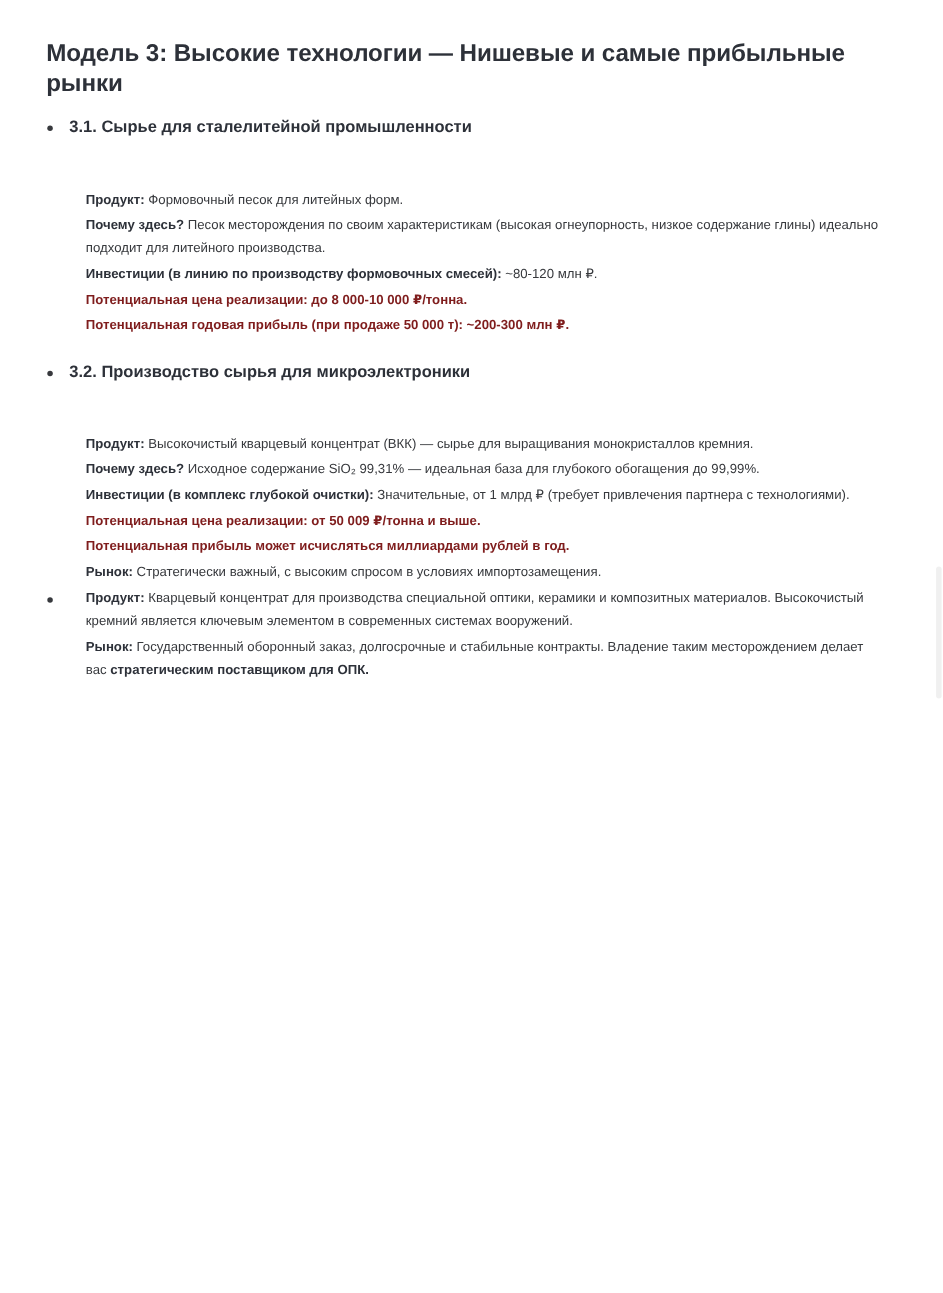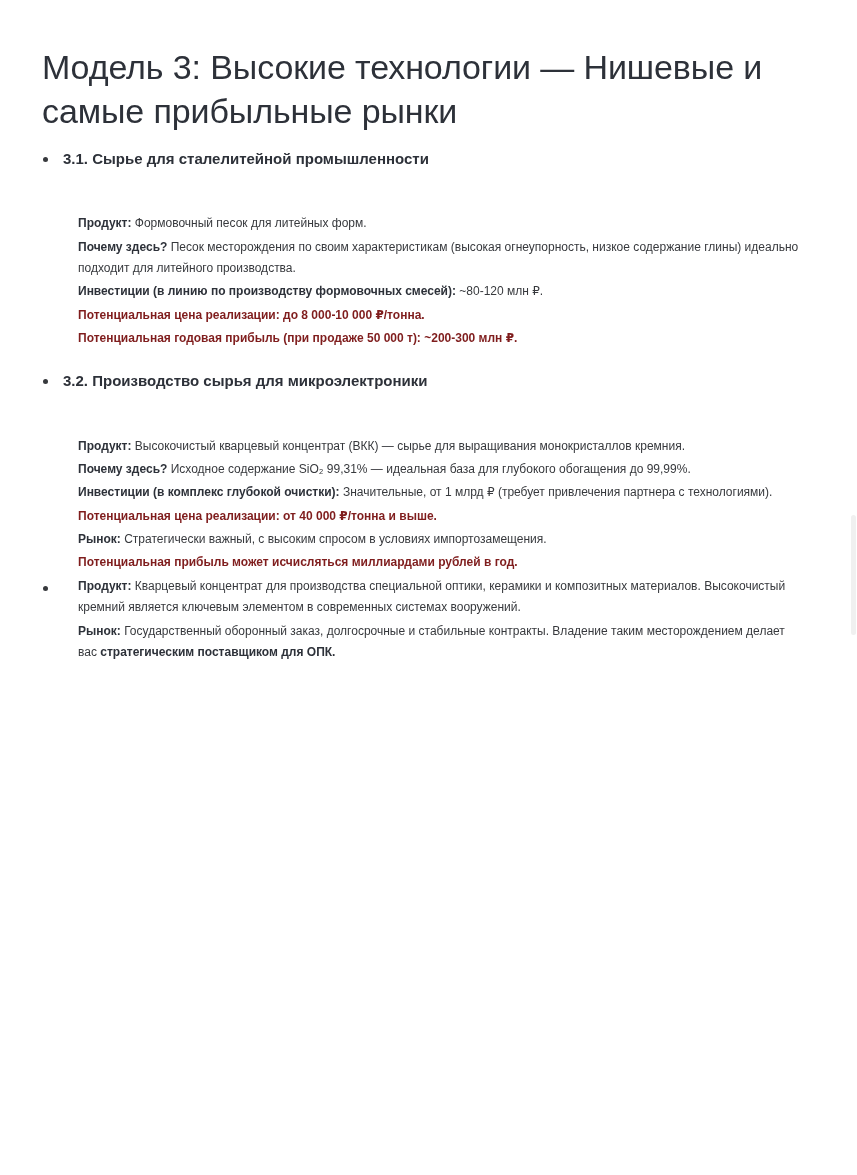--- a/index.html
+++ b/index.html
@@ -38,24 +38,24 @@
     position: absolute;
     top: 515px;
     right: 1px;
     width: 5px;
     height: 120px;
     border-radius: 3px;
     background: #f0f0f0;
   }
 
   h1.doc-title {
-    margin: 12px 0 14px 0;
-    font-size: 34px;
+    margin: 0 0 14px 0;
+    font-size: 22px;
     line-height: 1.28;
-    font-weight: normal;
+    font-weight: bold;
     color: #2d3139;
     letter-spacing: -0.1px;
     max-width: 740px;
   }
 
   p.intro {
     margin: 0 0 30px 0;
     font-size: 17.5px;
     line-height: 1.78;
     color: #37393d;
@@ -143,23 +143,23 @@
           <p class="line all-bold"><span>Потенциальная цена реализации: до 8 000-10 000 ₽/тонна.</span></p>
           <p class="line all-bold"><span>Потенциальная годовая прибыль (при продаже 50 000 т): ~200-300 млн ₽.</span></p>
         </div>
       </li>
       <li class="section s2">
         <div class="section-heading">3.2. Производство сырья для микроэлектроники</div>
         <div class="section-body">
           <p class="line"><b>Продукт:</b><span> Высокочистый кварцевый концентрат (ВКК) — сырье для выращивания монокристаллов кремния.</span></p>
           <p class="line"><b>Почему здесь?</b><span> Исходное содержание SiO₂ 99,31% — идеальная база для глубокого обогащения до 99,99%.</span></p>
           <p class="line"><b>Инвестиции (в комплекс глубокой очистки):</b><span> Значительные, от 1 млрд ₽ (требует привлечения партнера с технологиями).</span></p>
-          <p class="line all-bold"><span>Потенциальная цена реализации: от 40 000 ₽/тонна и выше.</span></p>
+          <p class="line all-bold"><span>Потенциальная цена реализации: от 50 009 ₽/тонна и выше.</span></p>
+          <p class="line all-bold"><span>Потенциальная прибыль может исчисляться миллиардами рублей в год.</span></p>
           <p class="line"><b>Рынок:</b><span> Стратегически важный, с высоким спросом в условиях импортозамещения.</span></p>
-          <p class="line all-bold"><span>Потенциальная прибыль может исчисляться миллиардами рублей в год.</span></p>
         </div>
       </li>
       <li class="section s3">
         <div class="section-body">
           <p class="line"><b>Продукт:</b><span> Кварцевый концентрат для производства специальной оптики, керамики и композитных материалов. Высокочистый кремний является ключевым элементом в современных системах вооружений.</span></p>
           <p class="line"><b>Рынок:</b><span> Государственный оборонный заказ, долгосрочные и стабильные контракты. Владение таким месторождением делает вас </span><b>стратегическим поставщиком для ОПК.</b></p>
         </div>
       </li>
     </ul>
 

